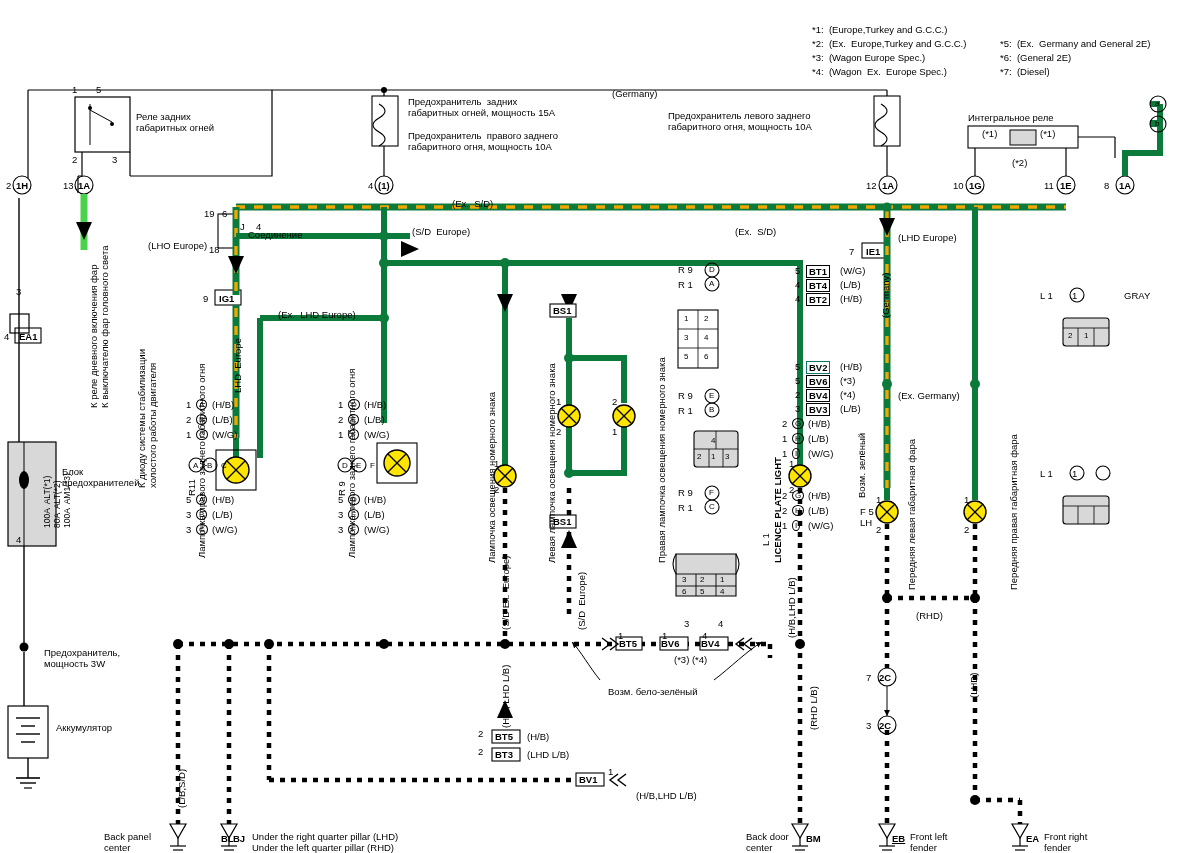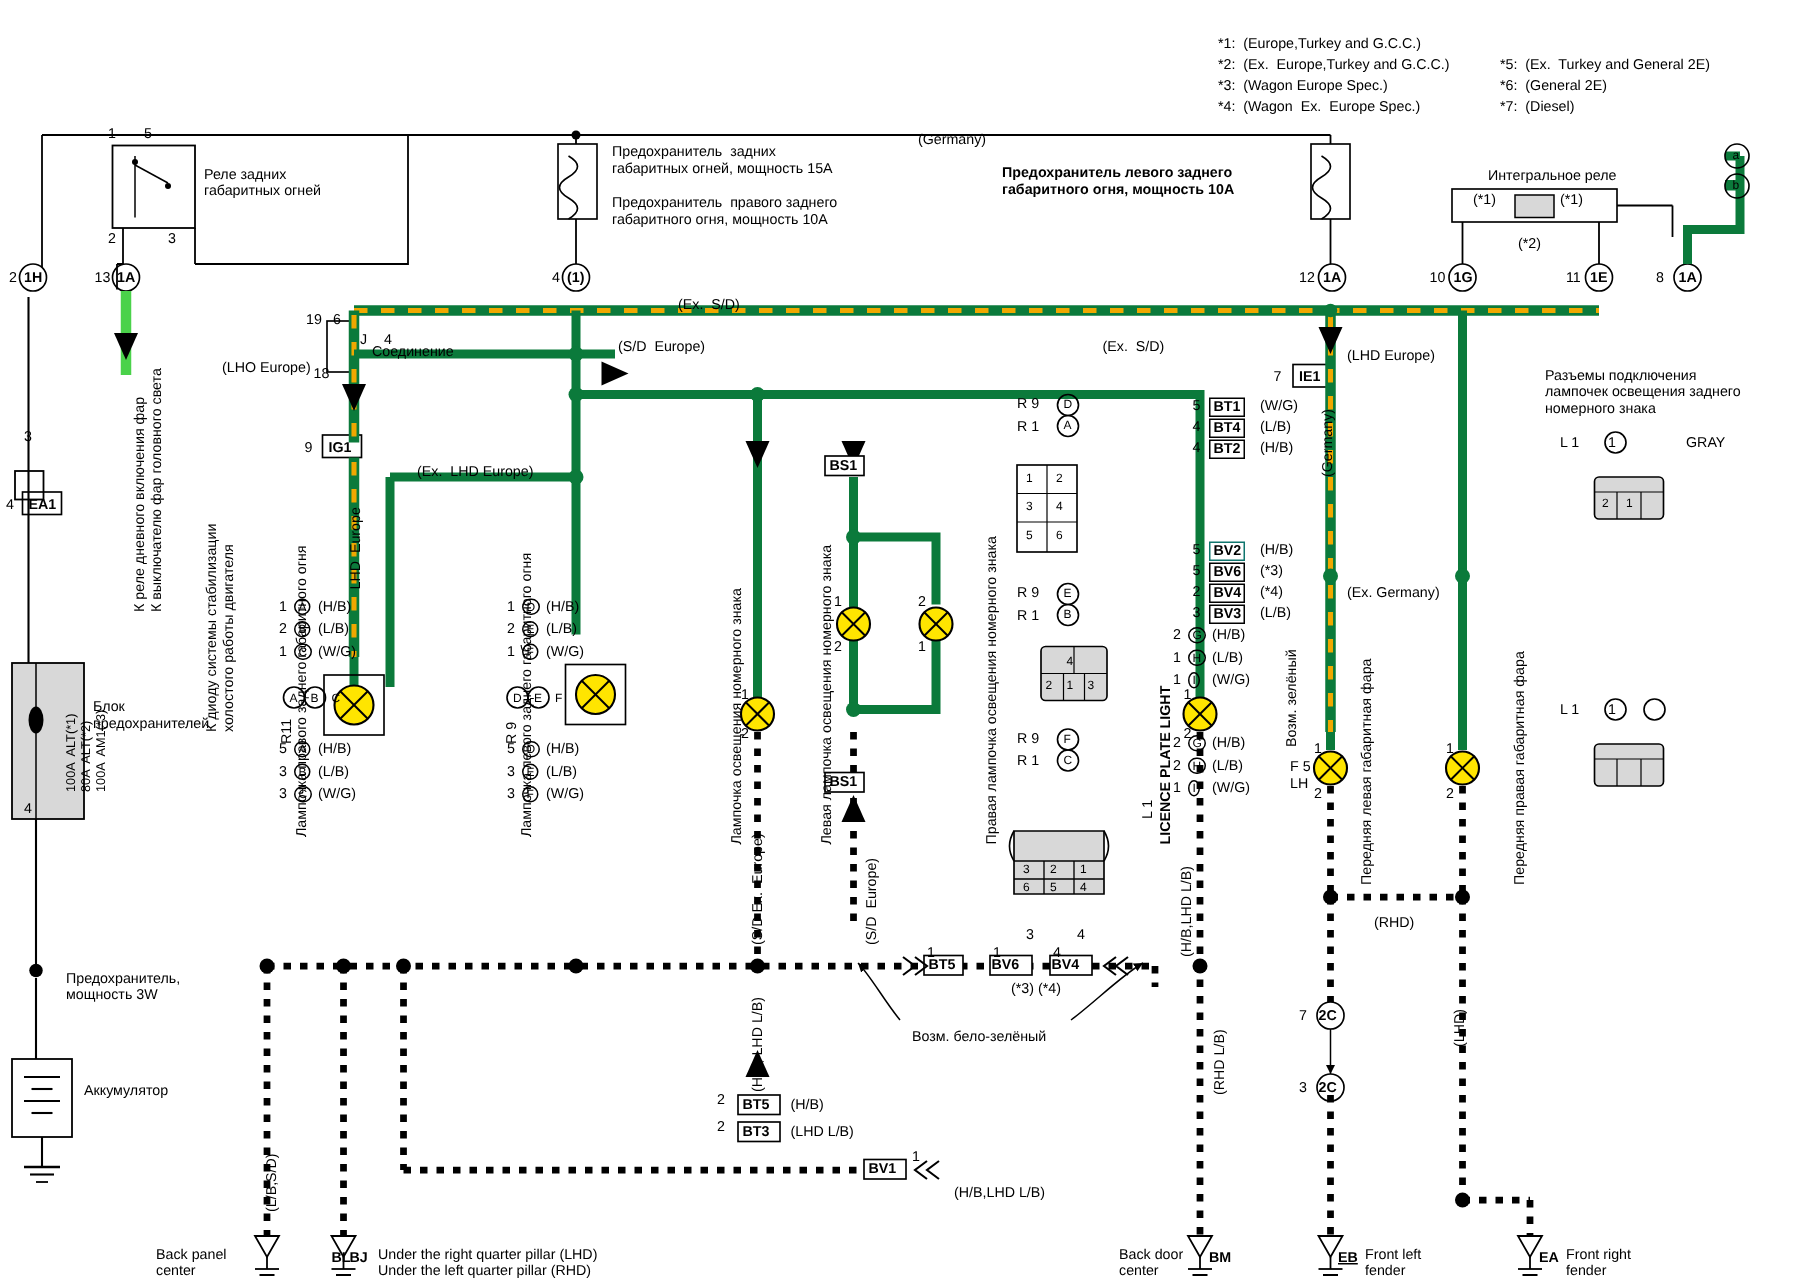--- a/index.html
+++ b/index.html
@@ -371,34 +371,34 @@
   <g fill="none" stroke="#000" stroke-width="1.1">
     <circle cx="1158" cy="86" r="8"></circle>
     <circle cx="1158" cy="106" r="8"></circle>
   </g>
 </svg>
 
 <div class="lbl" style="left:812px;top:6px;">*1:  (Europe,Turkey and G.C.C.)</div>
 <div class="lbl" style="left:812px;top:20px;">*2:  (Ex.  Europe,Turkey and G.C.C.)</div>
 <div class="lbl" style="left:812px;top:34px;">*3:  (Wagon Europe Spec.)</div>
 <div class="lbl" style="left:812px;top:48px;">*4:  (Wagon  Ex.  Europe Spec.)</div>
-<div class="lbl" style="left:1000px;top:20px;">*5:  (Ex.  Turkey and General 2E)</div>
+<div class="lbl" style="left:1000px;top:20px;">*5:  (Ex.  Germany and General 2E)</div>
 <div class="lbl" style="left:1000px;top:34px;">*6:  (General 2E)</div>
 <div class="lbl" style="left:1000px;top:48px;">*7:  (Diesel)</div>
 
 <div class="lbl" style="left:136px;top:93px;">Реле задних
 габаритных огней</div>
 <div class="lbl" style="left:612px;top:70px;">(Germany)</div>
 <div class="lbl" style="left:408px;top:78px;">Предохранитель  задних
 габаритных огней, мощность 15А</div>
 <div class="lbl" style="left:408px;top:112px;">Предохранитель  правого заднего
 габаритного огня, мощность 10А</div>
-<div class="lbl" style="left:668px;top:92px;font-weight:bold;">Предохранитель левого заднего
+<div class="lbl" style="left:668px;top:92px;">Предохранитель левого заднего
 габаритного огня, мощность 10А</div>
-<div class="lbl" style="left:968px;top:94px;margin-left:24px;">Интегральное реле</div>
+<div class="lbl" style="left:968px;top:94px;">Интегральное реле</div>
 <div class="lbl" style="left:982px;top:110px;">(*1)</div>
 <div class="lbl" style="left:1040px;top:110px;">(*1)</div>
 <div class="lbl" style="left:1012px;top:139px;">(*2)</div>
 
 <div class="lbl" style="left:72px;top:66px;">1</div>
 <div class="lbl" style="left:96px;top:66px;">5</div>
 <div class="lbl" style="left:72px;top:136px;">2</div>
 <div class="lbl" style="left:112px;top:136px;">3</div>
 
 <div class="lbl" style="left:6px;top:162px;">2</div>
@@ -440,23 +440,20 @@
 <div class="lbl vt" style="left:232px;top:375px;">LHD  Europe</div>
 <div class="lbl" style="left:278px;top:291px;">(Ex.  LHD Europe)</div>
 <div class="lbl vt" style="left:880px;top:300px;">(Germany)</div>
 <div class="lbl" style="left:898px;top:372px;">(Ex. Germany)</div>
 
 <div class="lbl vt" style="left:88px;top:390px;">К реле дневного включения фар
 К выключателю фар головного света</div>
 <div class="lbl vt" style="left:136px;top:470px;">К диоду системы стабилизации
 холостого работы двигателя</div>
 
-<div class="lbl" style="left:1030px;top:227px;">Разъемы подключения
-лампочек освещения заднего
-номерного знака</div>
 <div class="lbl" style="left:1040px;top:272px;">L 1</div>
 <div class="lbl" style="left:1072px;top:272px;">1</div>
 <div class="lbl" style="left:1124px;top:272px;">GRAY</div>
 <div class="lbl" style="left:1040px;top:450px;">L 1</div>
 <div class="lbl" style="left:1072px;top:450px;">1</div>
 
 <div class="lbl" style="left:44px;top:629px;">Предохранитель,
 мощность 3W</div>
 <div class="lbl" style="left:56px;top:704px;">Аккумулятор</div>
 <div class="lbl" style="left:62px;top:448px;">Блок

